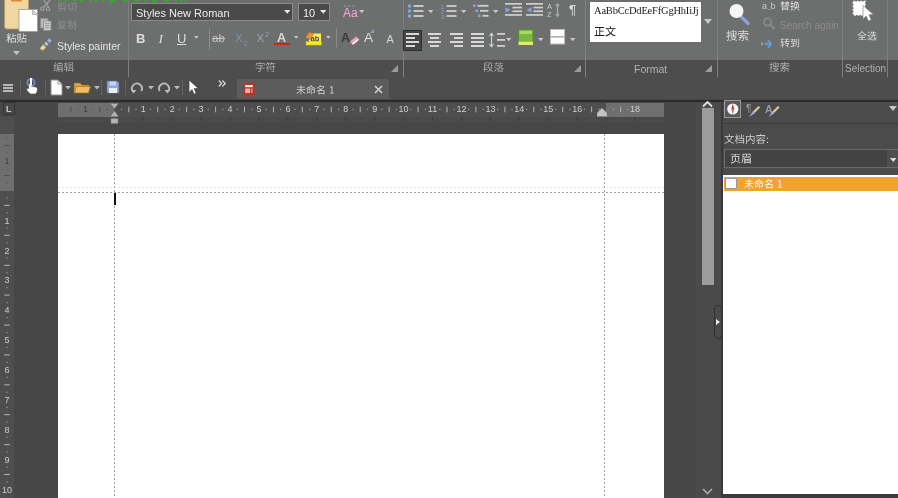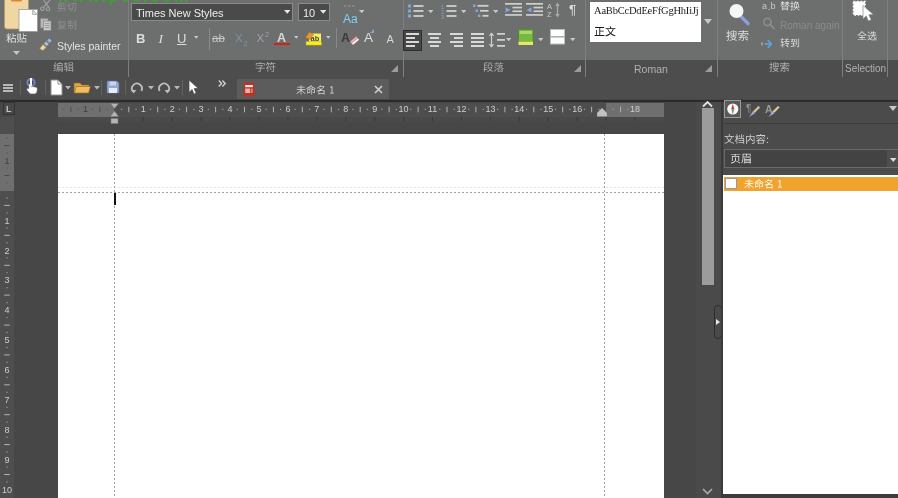--- a/index.html
+++ b/index.html
@@ -53,30 +53,30 @@
       <path d="M16.8 1.1V6.7H17.5V1.1ZM18.5 0.3V8.4C18.5 8.5 18.5 8.6 18.3 8.6C18.1 8.6 17.6 8.6 17 8.6C17.1 8.8 17.2 9.2 17.2 9.4C18 9.4 18.6 9.3 18.9 9.2C19.2 9.1 19.3 8.9 19.3 8.4V0.3ZM11.4 0.4C11.2 1.4 10.9 2.4 10.4 3.1C10.6 3.1 10.9 3.3 11.1 3.4C11.2 3.1 11.4 2.7 11.6 2.3H12.9V3.4H10.4V4.1H12.9V5.1H10.9V8.6H11.6V5.8H12.9V9.4H13.6V5.8H15V7.8C15 7.9 15 8 14.9 8C14.8 8 14.4 8 14 7.9C14.1 8.1 14.2 8.4 14.2 8.6C14.8 8.6 15.2 8.6 15.4 8.5C15.6 8.4 15.7 8.2 15.7 7.8V5.1H13.6V4.1H16V3.4H13.6V2.3H15.7V1.6H13.6V0.2H12.9V1.6H11.8C11.9 1.3 12 0.9 12.1 0.6Z"></path>
     </svg>
   </div>
 <svg class="a" style="left:38.5px;top:38px;" width="14" height="13" viewBox="0 0 14 13">
 <path d="M0.8 10.5 L4 6.5 L7 9.5 L3.8 12.5 Z" fill="#f0d6a0" stroke="#b09a60" stroke-width="0.7"></path>
 <path d="M4.8 5.8 L7 3.2 L9.8 6 L7.8 8.3 Z" fill="#b8c2cc" stroke="#707a84" stroke-width="0.6"></path>
 <path d="M7.8 2.5 L10.3 0 L13 2.7 L10.6 5.2 Z" fill="#9db4d8" stroke="#5a6a9a" stroke-width="0.6"></path>
 </svg>
 <div class="a" style="left:57px;top:39.5px;font:400 10.5px 'Liberation Sans',sans-serif;color:#e3e3e3;white-space:nowrap;">Styles painter</div>
 <div class="a " style="left:130.5px;top:2.5px;width:162.5px;height:18px;background:#4a4a4a;border:1px solid #8a8a8a"></div>
-<div class="a" style="left:136px;top:6.5px;font:400 11px 'Liberation Sans',sans-serif;color:#ededed;white-space:nowrap;">Times New Styles</div>
+<div class="a" style="left:136px;top:6.5px;font:400 11px 'Liberation Sans',sans-serif;color:#ededed;white-space:nowrap;">Styles New Roman</div>
 <svg class="a" style="left:283.5px;top:10px;" width="6.5" height="3.8" viewBox="0 0 6.5 3.8">
     <path d="M0 0h6.5l-3.25 3.8z" fill="#e8e8e8"></path>
   </svg>
 <div class="a " style="left:297.5px;top:2.5px;width:32px;height:18px;background:#4a4a4a;border:1px solid #8a8a8a"></div>
 <div class="a" style="left:303px;top:6.5px;font:400 11px 'Liberation Sans',sans-serif;color:#ededed;white-space:nowrap;">10</div>
 <svg class="a" style="left:319.5px;top:10px;" width="6.5" height="3.8" viewBox="0 0 6.5 3.8">
     <path d="M0 0h6.5l-3.25 3.8z" fill="#e8e8e8"></path>
   </svg>
-<div class="a" style="left:343px;top:12px;font:400 12px 'Liberation Sans',sans-serif;color:#7dd3fc;white-space:nowrap;">Aa</div>
+<div class="a" style="left:343px;top:6px;font:400 12px 'Liberation Sans',sans-serif;color:#f9a8d4;white-space:nowrap;">Aa</div>
 <svg class="a" style="left:343.5px;top:4.5px;" width="12" height="3" viewBox="0 0 12 3">
     <path d="M0 1h2.5M4 1h2.5M8 1h2.5" stroke="#9a9a9a" stroke-width="1.1"></path>
   </svg>
 <svg class="a" style="left:358.5px;top:10px;" width="5.5" height="3.2" viewBox="0 0 5.5 3.2">
     <path d="M0 0h5.5l-2.75 3.2z" fill="#c8c8c8"></path>
   </svg>
 <div class="a" style="left:136px;top:30.5px;font:700 13px 'Liberation Sans',sans-serif;color:#dcdcdc;white-space:nowrap;">B</div>
 <div class="a" style="left:158.5px;top:30.5px;font:400 13.5px 'Liberation Serif',serif;color:#dcdcdc;white-space:nowrap;font-style:italic">I</div>
 <div class="a" style="left:177px;top:30.5px;font:400 13px 'Liberation Sans',sans-serif;color:#dcdcdc;white-space:nowrap;text-decoration:underline">U</div>
 <svg class="a" style="left:193.5px;top:36.2px;" width="4.5" height="2.8" viewBox="0 0 4.5 2.8">
@@ -245,21 +245,21 @@
 <div class="a" style="left:780px;top:1px;">
     <svg width="20" height="12" viewBox="0 0 20 12" style="display:block;overflow:visible" fill="#e3e3e3">
       <path d="M2.6 7.4H7.4V8.4H2.6ZM2.6 6.8V5.8H7.4V6.8ZM1.9 5.2V9.4H2.6V9H7.4V9.4H8.1V5.2ZM2.4 0.2V1.1H0.9V1.7H2.4C2.4 1.9 2.4 2.2 2.4 2.6H0.6V3.2H2.2C1.9 3.8 1.4 4.5 0.4 5C0.6 5.1 0.8 5.3 0.9 5.5C1.8 5 2.4 4.4 2.7 3.8C3.2 4.2 3.8 4.6 4.1 4.9L4.6 4.4C4.2 4.1 3.5 3.6 2.9 3.2L3 3.2H4.7V2.6H3.1C3.1 2.2 3.2 1.9 3.2 1.7H4.5V1.1H3.2V0.2ZM6.8 0.2V1.1H5.3V1.7H6.8V1.8C6.8 2 6.7 2.3 6.7 2.6H5V3.2H6.5C6.2 3.7 5.7 4.2 4.8 4.6C4.9 4.8 5.2 5 5.2 5.1C6.3 4.7 6.9 4 7.2 3.4C7.6 4.3 8.3 5 9.2 5.4C9.3 5.2 9.5 5 9.7 4.8C8.8 4.5 8.1 3.9 7.7 3.2H9.4V2.6H7.4C7.5 2.3 7.5 2 7.5 1.8V1.7H9.1V1.1H7.5V0.2Z"></path>
       <path d="M11.6 0.2V2.2H10.5V2.9H11.6V5.1C11.2 5.3 10.7 5.4 10.4 5.5L10.6 6.2L11.6 5.9V8.5C11.6 8.6 11.6 8.6 11.5 8.6C11.4 8.7 11 8.7 10.6 8.6C10.7 8.8 10.8 9.2 10.9 9.4C11.4 9.4 11.8 9.3 12.1 9.2C12.3 9.1 12.4 8.9 12.4 8.5V5.7L13.4 5.3L13.3 4.6L12.4 4.9V2.9H13.3V2.2H12.4V0.2ZM15.4 1.7H17.4C17.2 2.1 16.9 2.4 16.6 2.7H14.6C14.9 2.4 15.1 2.1 15.4 1.7ZM13.3 5.7V6.4H15.8C15.4 7.2 14.5 8.1 12.8 8.9C12.9 9 13.2 9.3 13.3 9.4C15 8.6 15.9 7.7 16.4 6.7C17 7.9 18 8.9 19.2 9.4C19.3 9.2 19.5 8.9 19.7 8.8C18.5 8.3 17.4 7.4 16.9 6.4H19.5V5.7H18.8V2.7H17.5C17.9 2.3 18.3 1.8 18.5 1.4L18 1L17.9 1.1H15.8C15.9 0.8 16 0.6 16.1 0.3L15.4 0.2C15 1 14.4 2.1 13.4 2.9C13.5 3 13.8 3.2 13.9 3.4L14.1 3.2V5.7ZM14.8 5.7V3.3H16.1V4.4C16.1 4.8 16.1 5.2 16 5.7ZM18.1 5.7H16.7C16.8 5.2 16.8 4.8 16.8 4.4V3.3H18.1Z"></path>
     </svg>
   </div>
 <svg class="a" style="left:762px;top:17px;" width="14" height="14" viewBox="0 0 14 14">
 <circle cx="5.5" cy="5" r="3.6" fill="none" stroke="#8b8b8b" stroke-width="1.7"></circle>
 <path d="M8.2 7.6 L12 11.4" stroke="#8b8b8b" stroke-width="2" stroke-linecap="round"></path>
 </svg>
-<div class="a" style="left:780px;top:19.5px;font:400 10px 'Liberation Sans',sans-serif;color:#8b8b8b;white-space:nowrap;">Roman again</div>
+<div class="a" style="left:780px;top:19.5px;font:400 10px 'Liberation Sans',sans-serif;color:#8b8b8b;white-space:nowrap;">Search again</div>
 <svg class="a" style="left:760px;top:38px;" width="17" height="11" viewBox="0 0 17 11">
 <rect x="1" y="4.3" width="2" height="3" fill="#9a9a9a"></rect>
 <path d="M4.5 5.8 H10.5 M11.5 5.8 L7.8 2 M11.5 5.8 L7.8 9.6" stroke="#5da2e0" stroke-width="1.7" fill="none"></path>
 </svg>
 <div class="a" style="left:780px;top:38px;">
     <svg width="20" height="12" viewBox="0 0 20 12" style="display:block;overflow:visible" fill="#e3e3e3">
       <path d="M0.8 5.3C0.9 5.2 1.2 5.1 1.5 5.1H2.4V6.6L0.4 6.9L0.6 7.7L2.4 7.3V9.4H3.1V7.2L4.5 6.9L4.5 6.2L3.1 6.5V5.1H4.2V4.5H3.1V2.9H2.4V4.5H1.4C1.8 3.8 2.1 2.9 2.3 2.1H4.2V1.4H2.6C2.6 1 2.7 0.7 2.8 0.3L2.1 0.2C2 0.6 1.9 1 1.8 1.4H0.5V2.1H1.7C1.4 2.9 1.2 3.6 1.1 3.8C0.9 4.2 0.8 4.6 0.6 4.6C0.7 4.8 0.8 5.1 0.8 5.3ZM4.3 3.2V4H5.7C5.5 4.7 5.3 5.3 5.1 5.8H8C7.7 6.3 7.2 6.9 6.8 7.4C6.5 7.2 6.1 7 5.8 6.8L5.3 7.3C6.3 7.9 7.5 8.8 8.1 9.4L8.6 8.8C8.3 8.5 7.9 8.2 7.4 7.8C8 7 8.7 6.1 9.2 5.3L8.7 5.1L8.6 5.1H6.2L6.5 4H9.6V3.2H6.7L7 2.1H9.2V1.4H7.2L7.5 0.3L6.8 0.2L6.5 1.4H4.7V2.1H6.3L5.9 3.2Z"></path>
       <path d="M16.4 1.1V7.1H17.1V1.1ZM18.4 0.4V8.2C18.4 8.4 18.3 8.4 18.2 8.4C18 8.5 17.4 8.5 16.9 8.4C17 8.6 17.1 9 17.1 9.2C17.9 9.2 18.4 9.2 18.7 9C19 8.9 19.1 8.7 19.1 8.2V0.4ZM10.6 8.2 10.8 8.9C12.1 8.6 14 8.3 15.8 7.9L15.8 7.3L13.7 7.7V6.1H15.7V5.4H13.7V4.3H12.9V5.4H11V6.1H12.9V7.8ZM11.2 4.2C11.4 4.1 11.8 4.1 14.9 3.8C15.1 4 15.2 4.2 15.3 4.4L15.9 4C15.6 3.4 14.9 2.5 14.3 1.8L13.8 2.2C14 2.5 14.3 2.8 14.5 3.2L12 3.4C12.4 2.8 12.8 2.2 13.1 1.5H15.9V0.9H10.7V1.5H12.3C12 2.2 11.6 2.9 11.4 3.1C11.2 3.3 11.1 3.5 10.9 3.5C11 3.7 11.1 4 11.2 4.2Z"></path>
     </svg>
   </div>
@@ -285,21 +285,21 @@
       <path d="M4.8 5.2V5.8H0.7V6.6H4.8V8.9C4.8 9 4.8 9.1 4.6 9.1C4.4 9.1 3.7 9.1 3 9C3.2 9.3 3.3 9.6 3.3 9.8C4.2 9.8 4.8 9.8 5.2 9.7C5.5 9.6 5.7 9.3 5.7 8.9V6.6H9.8V5.8H5.7V5.5C6.6 5 7.5 4.3 8.2 3.6L7.6 3.2L7.5 3.2H2.4V4H6.7C6.1 4.4 5.4 4.9 4.8 5.2ZM4.5 0.3C4.7 0.6 4.9 1 5 1.3H0.8V3.4H1.6V2H8.9V3.4H9.7V1.3H5.9C5.8 0.9 5.5 0.5 5.2 0.1Z"></path>
       <path d="M14.6 6.1C15.1 6.8 15.7 7.7 16 8.2L16.6 7.8C16.3 7.3 15.8 6.4 15.3 5.8ZM18.2 3.3V4.5H14V5.2H18.2V8.8C18.2 9 18.1 9.1 17.9 9.1C17.7 9.1 17 9.1 16.3 9.1C16.4 9.3 16.5 9.6 16.6 9.8C17.5 9.8 18.1 9.8 18.5 9.7C18.8 9.6 19 9.3 19 8.8V5.2H20.4V4.5H19V3.3ZM13.2 3.2C12.7 4.4 11.8 5.5 10.9 6.3C11.1 6.4 11.4 6.7 11.5 6.9C11.8 6.6 12.2 6.2 12.5 5.8V9.8H13.3V4.7C13.5 4.3 13.8 3.9 14 3.5ZM12.4 0.1C12.1 1.2 11.5 2.2 10.9 2.9C11.1 3 11.4 3.2 11.5 3.4C11.9 3 12.2 2.4 12.5 1.9H13.1C13.3 2.3 13.6 2.9 13.7 3.3L14.4 3C14.3 2.7 14.1 2.3 13.8 1.9H15.5V1.2H12.8C13 0.9 13.1 0.6 13.2 0.3ZM16.5 0.1C16.2 1.2 15.7 2.2 15 2.8C15.2 3 15.5 3.2 15.6 3.3C16 2.9 16.3 2.4 16.7 1.9H17.4C17.7 2.3 18 2.8 18.1 3.1L18.8 2.8C18.7 2.6 18.5 2.2 18.2 1.9H20.3V1.2H17C17.1 0.9 17.2 0.6 17.3 0.3Z"></path>
     </svg>
   </div>
 <div class="a" style="left:482.5px;top:62px;">
     <svg width="21" height="12" viewBox="0 0 21 12" style="display:block;overflow:visible" fill="#b0b0b0">
       <path d="M5.6 0.6V1.8C5.6 2.6 5.5 3.5 4.4 4.2C4.6 4.3 4.9 4.6 5 4.7C6.1 4 6.4 2.8 6.4 1.9V1.3H7.9V3.2C7.9 3.9 8 4.2 8.7 4.2C8.8 4.2 9.3 4.2 9.5 4.2C9.7 4.2 9.9 4.2 10 4.2C10 4 10 3.7 10 3.6C9.8 3.6 9.6 3.6 9.5 3.6C9.3 3.6 8.9 3.6 8.8 3.6C8.6 3.6 8.6 3.5 8.6 3.2V0.6ZM4.9 4.9V5.6H5.7L5.3 5.7C5.6 6.6 6.1 7.4 6.7 8C5.9 8.6 5.1 9 4.1 9.2C4.3 9.4 4.5 9.7 4.5 9.9C5.5 9.6 6.4 9.2 7.2 8.6C7.9 9.1 8.7 9.5 9.6 9.8C9.7 9.6 9.9 9.3 10.1 9.1C9.2 8.9 8.4 8.5 7.8 8.1C8.5 7.3 9 6.4 9.3 5.1L8.8 4.9L8.7 4.9ZM5.9 5.6H8.4C8.1 6.4 7.7 7 7.2 7.6C6.6 7 6.2 6.4 5.9 5.6ZM1.2 1.1V7.2L0.3 7.4L0.5 8.1L1.2 8V9.7H2V7.9L4.6 7.4L4.5 6.7L2 7.1V5.6H4.4V4.9H2V3.4H4.4V2.7H2V1.6C2.9 1.4 3.9 1.1 4.7 0.7L4 0.1C3.4 0.5 2.2 0.9 1.3 1.1Z"></path>
       <path d="M11.2 9.2 11.7 9.8C12.4 9 13.1 8 13.7 7.1L13.2 6.6C12.6 7.5 11.7 8.6 11.2 9.2ZM11.6 2.9C12.2 3.2 13 3.7 13.4 4L13.9 3.4C13.5 3.1 12.7 2.7 12.1 2.4ZM10.9 5C11.6 5.2 12.3 5.7 12.7 6L13.2 5.4C12.8 5.1 12 4.7 11.4 4.4ZM16 2.2C15.5 3 14.7 3.9 13.6 4.7C13.8 4.8 14 5 14.1 5.2C14.6 4.8 15 4.5 15.3 4.1C15.7 4.5 16.1 4.9 16.6 5.2C15.7 5.7 14.6 6.1 13.6 6.3C13.8 6.5 14 6.8 14 7L14.7 6.8V9.8H15.5V9.4H18.8V9.8H19.6V6.7H14.9C15.7 6.4 16.5 6.1 17.3 5.6C18.2 6.2 19.3 6.6 20.2 6.9C20.3 6.7 20.6 6.4 20.7 6.2C19.8 6 18.8 5.6 18 5.2C18.7 4.6 19.4 4 19.9 3.2L19.4 2.9L19.2 3H16.3C16.5 2.7 16.6 2.5 16.7 2.3ZM15.5 8.8V7.3H18.8V8.8ZM18.7 3.6C18.4 4 17.9 4.4 17.3 4.8C16.7 4.5 16.2 4 15.8 3.6L15.8 3.6ZM11.1 0.9V1.6H13.5V2.5H14.3V1.6H17.1V2.5H17.9V1.6H20.4V0.9H17.9V0.2H17.1V0.9H14.3V0.2H13.5V0.9Z"></path>
     </svg>
   </div>
-<div class="a" style="left:634px;top:62.5px;font:400 10.5px 'Liberation Sans',sans-serif;color:#b0b0b0;white-space:nowrap;">Roman</div>
+<div class="a" style="left:634px;top:62.5px;font:400 10.5px 'Liberation Sans',sans-serif;color:#b0b0b0;white-space:nowrap;">Format</div>
 <div class="a" style="left:768.5px;top:62px;">
     <svg width="21" height="12" viewBox="0 0 21 12" style="display:block;overflow:visible" fill="#b0b0b0">
       <path d="M1.7 0.2V2.3H0.5V3H1.7V5.3L0.4 5.8L0.6 6.5L1.7 6.1V8.9C1.7 9 1.7 9 1.6 9C1.4 9 1.1 9 0.7 9C0.8 9.3 0.9 9.6 0.9 9.8C1.5 9.8 1.9 9.8 2.2 9.6C2.4 9.5 2.5 9.3 2.5 8.9V5.8L3.7 5.3L3.5 4.6L2.5 5V3H3.6V2.3H2.5V0.2ZM4 6V6.6H4.5L4.4 6.7C4.8 7.4 5.4 8 6.1 8.4C5.2 8.8 4.2 9.1 3.2 9.2C3.3 9.4 3.5 9.7 3.5 9.9C4.7 9.7 5.8 9.4 6.8 8.9C7.7 9.3 8.6 9.6 9.6 9.8C9.7 9.6 9.9 9.3 10.1 9.2C9.2 9 8.3 8.8 7.6 8.5C8.4 7.9 9.1 7.1 9.6 6.2L9.1 5.9L9 6H7.2V4.9H9.6V1H7.6V1.7H8.9V2.7H7.6V3.3H8.9V4.3H7.2V0.2H6.4V4.3H4.8V3.3H5.9V2.7H4.8V1.7C5.3 1.5 5.9 1.3 6.4 1.1L5.8 0.6C5.4 0.8 4.7 1.1 4.1 1.3V4.9H6.4V6ZM8.5 6.6C8.1 7.2 7.5 7.7 6.8 8.1C6.2 7.7 5.6 7.2 5.2 6.6Z"></path>
       <path d="M17.1 7.9C18 8.4 19.2 9.1 19.7 9.6L20.3 9.1C19.8 8.7 18.6 8 17.7 7.5ZM13.5 7.6C12.9 8.1 12 8.7 11.1 9.1C11.3 9.2 11.6 9.5 11.7 9.6C12.6 9.2 13.6 8.5 14.3 7.9ZM12.5 5.7C12.7 5.6 13 5.5 14.9 5.4C14.1 5.8 13.3 6.1 13 6.3C12.4 6.5 11.9 6.7 11.6 6.7C11.6 6.9 11.7 7.3 11.8 7.4C12.1 7.3 12.5 7.3 15.5 7.1V8.9C15.5 9 15.5 9.1 15.3 9.1C15.2 9.1 14.6 9.1 13.9 9.1C14.1 9.3 14.2 9.6 14.2 9.8C15 9.8 15.5 9.8 15.9 9.7C16.2 9.5 16.3 9.3 16.3 8.9V7L18.9 6.9C19.2 7.2 19.4 7.4 19.6 7.7L20.2 7.3C19.7 6.7 18.8 5.8 18 5.2L17.5 5.6C17.8 5.8 18 6 18.3 6.3L13.7 6.6C15.2 6 16.7 5.3 18.1 4.4L17.6 4C17.1 4.3 16.6 4.5 16.1 4.8L13.7 5C14.5 4.6 15.2 4.2 15.9 3.7L15.5 3.5H19.6V4.7H20.3V2.8H16.2V1.8H20.2V1.1H16.2V0.2H15.3V1.1H11.3V1.8H15.3V2.8H11.2V4.7H11.9V3.5H15.1C14.3 4 13.4 4.5 13.1 4.7C12.8 4.8 12.5 4.9 12.3 5C12.4 5.1 12.5 5.5 12.5 5.7Z"></path>
     </svg>
   </div>
 <div class="a" style="left:845px;top:62.5px;font:400 10px 'Liberation Sans',sans-serif;color:#b0b0b0;white-space:nowrap;">Selection</div>
 <svg class="a" style="left:391px;top:64.5px;" width="7" height="7" viewBox="0 0 7 7">
     <path d="M7 0 V7 H0 Z" fill="#9c9c9c"></path>
   </svg>

